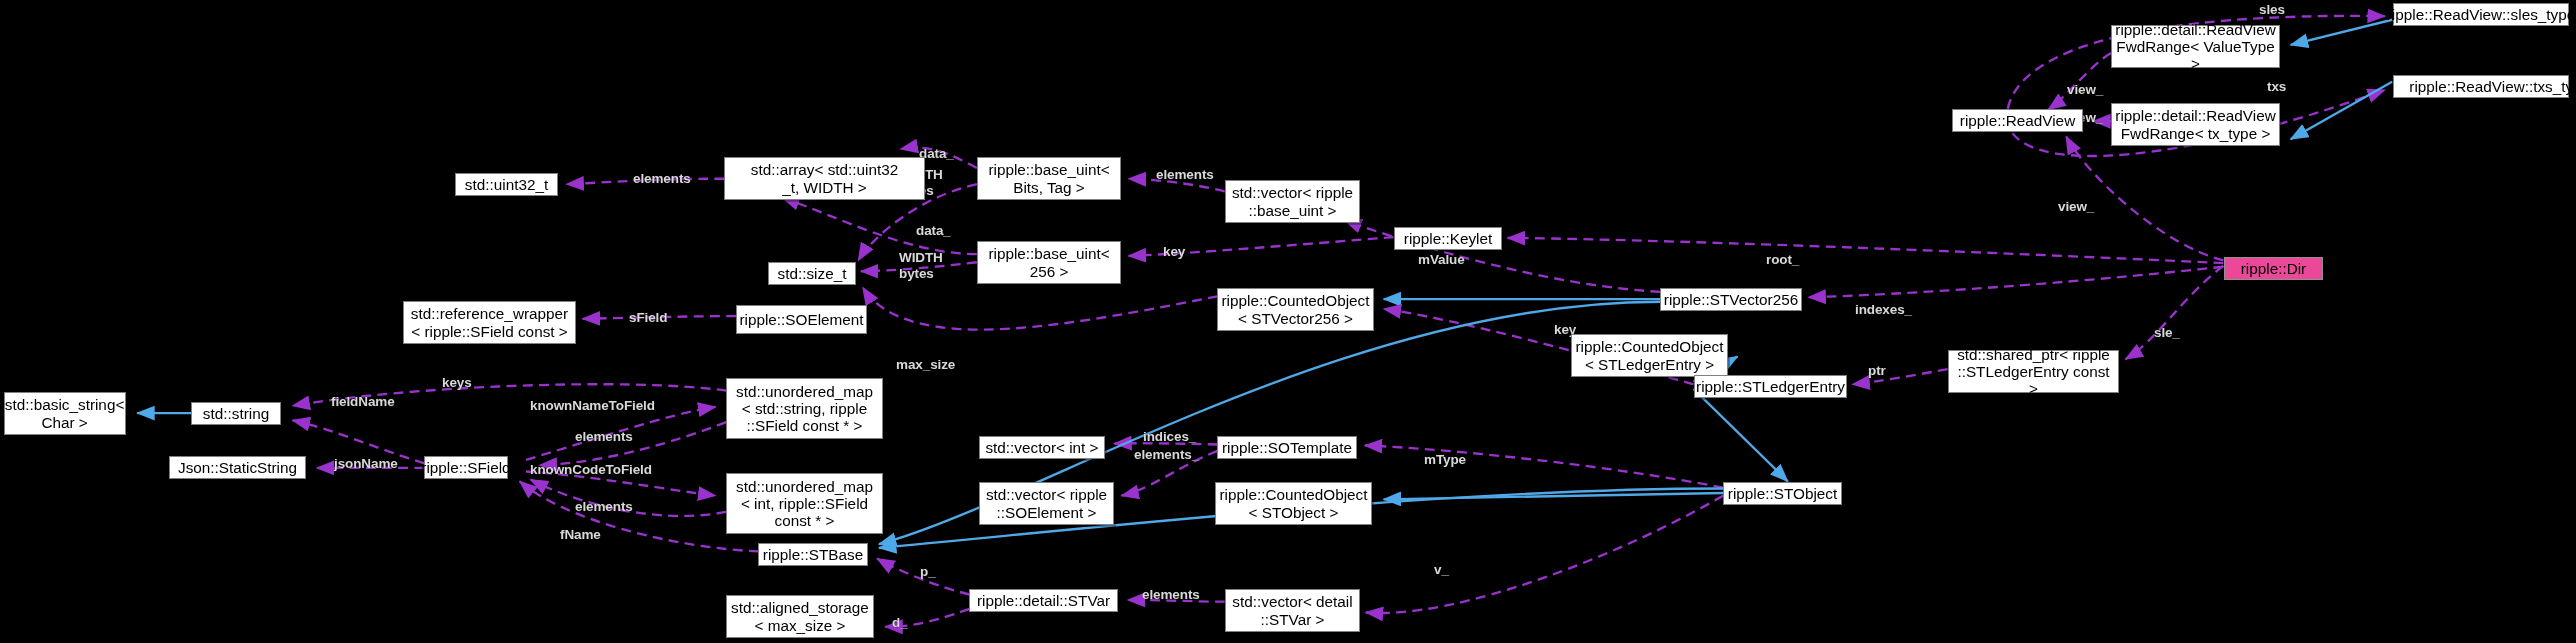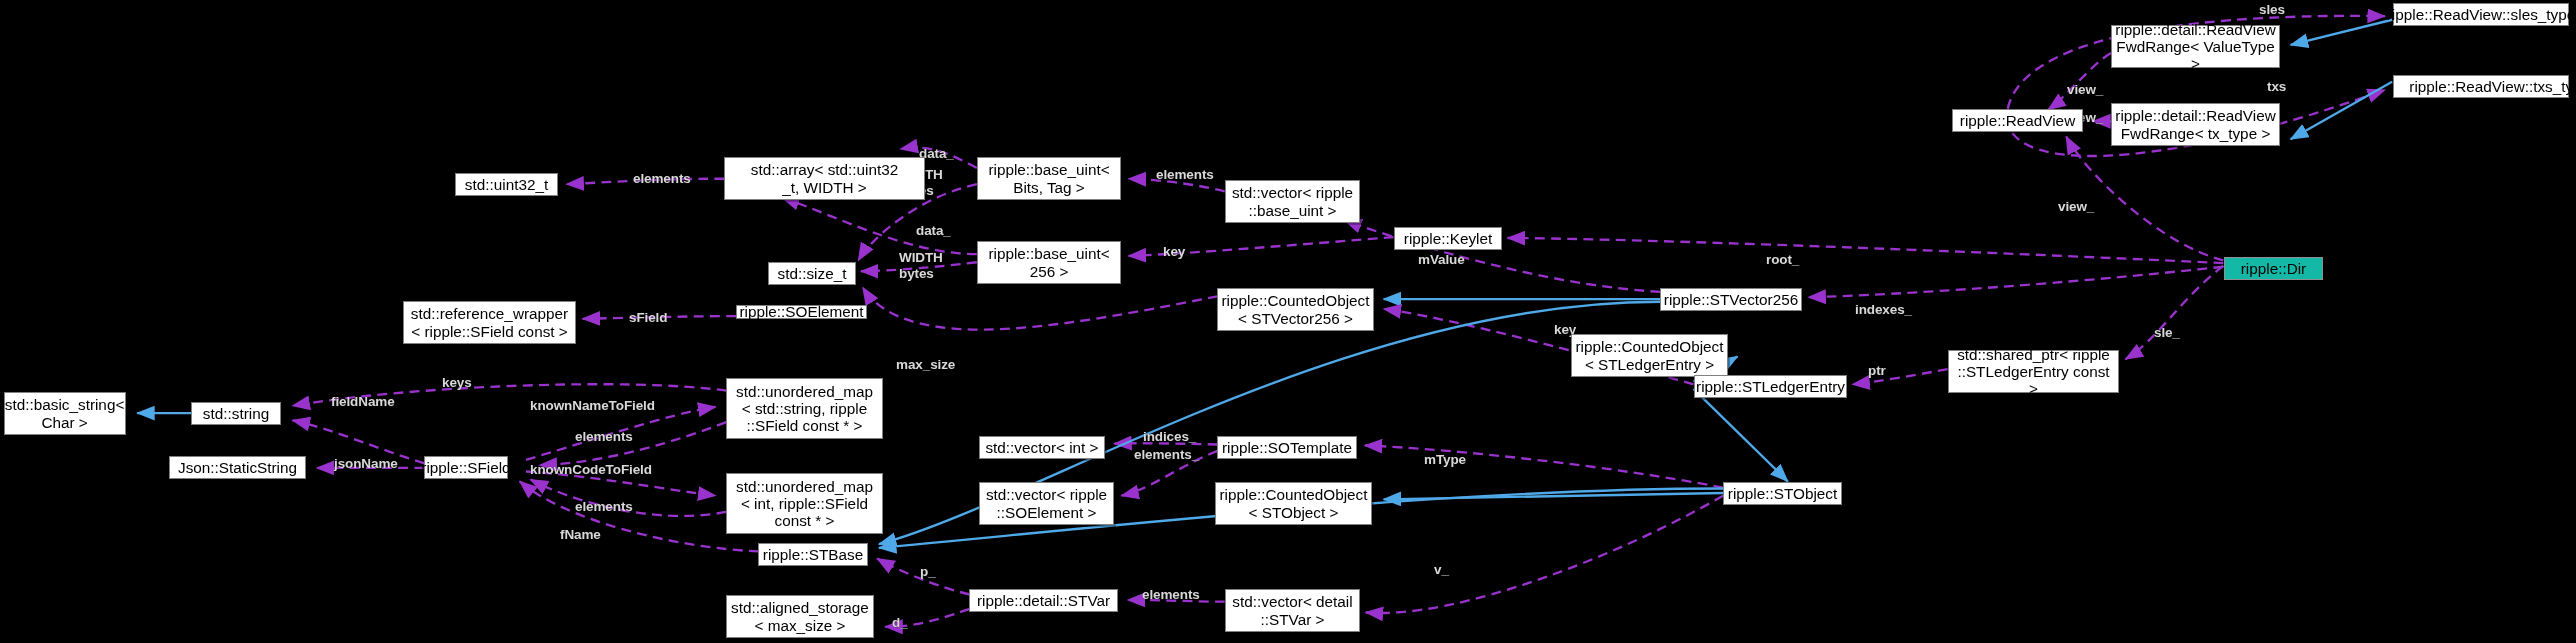--- a/index.html
+++ b/index.html
@@ -35,21 +35,21 @@
     display: flex;
     align-items: center;
     justify-content: center;
     white-space: pre-line;
     padding: 0.9px 4.5px;
     box-shadow: 1.8px 1.8px 0 rgba(0,0,0,0.35);
     z-index: 5;
     cursor: pointer;
   }
   .node.current {
-    background: #14b8a6;
+    background: #ec4899;
     border: 0.9px solid #909090;
     cursor: default;
   }
   .edge-label {
     position: absolute;
     color: #d9d9d9;
     font-size: 13.5px;
     font-weight: bold;
     white-space: nowrap;
     z-index: 4;
@@ -122,21 +122,21 @@
 Char &gt;</div>
       <div class="node" style="left: 191px; top: 402px; width: 90px; height: 23.4px;">std::string</div>
       <div class="node" style="left: 169px; top: 456px; width: 137px; height: 23.4px;">Json::StaticString</div>
       <div class="node" style="left: 455px; top: 173px; width: 103px; height: 23.4px;">std::uint32_t</div>
       <div class="node" style="left: 403px; top: 301px; width: 173px; height: 43px;">std::reference_wrapper
 &lt; ripple::SField const &gt;</div>
       <div class="node" style="left: 424px; top: 456px; width: 84px; height: 23.4px;">ripple::SField</div>
       <div class="node" style="left: 724px; top: 157px; width: 201px; height: 43px;">std::array&lt; std::uint32
 _t, WIDTH &gt;</div>
       <div class="node" style="left: 768px; top: 262px; width: 88px; height: 23.4px;">std::size_t</div>
-      <div class="node" style="left: 736px; top: 305px; width: 131px; height: 14px;">ripple::SOElement</div>
+      <div class="node" style="left: 736px; top: 305px; width: 131px; height: 29px;">ripple::SOElement</div>
       <div class="node" style="left: 726px; top: 378px; width: 157px; height: 61px;">std::unordered_map
 &lt; std::string, ripple
 ::SField const * &gt;</div>
       <div class="node" style="left: 726px; top: 473px; width: 157px; height: 61px;">std::unordered_map
 &lt; int, ripple::SField
 const * &gt;</div>
       <div class="node" style="left: 758px; top: 543px; width: 110px; height: 23.4px;">ripple::STBase</div>
       <div class="node" style="left: 726px; top: 595px; width: 148px; height: 43px;">std::aligned_storage
 &lt; max_size &gt;</div>
       <div class="node" style="left: 977px; top: 157px; width: 144px; height: 43px;">ripple::base_uint&lt;

